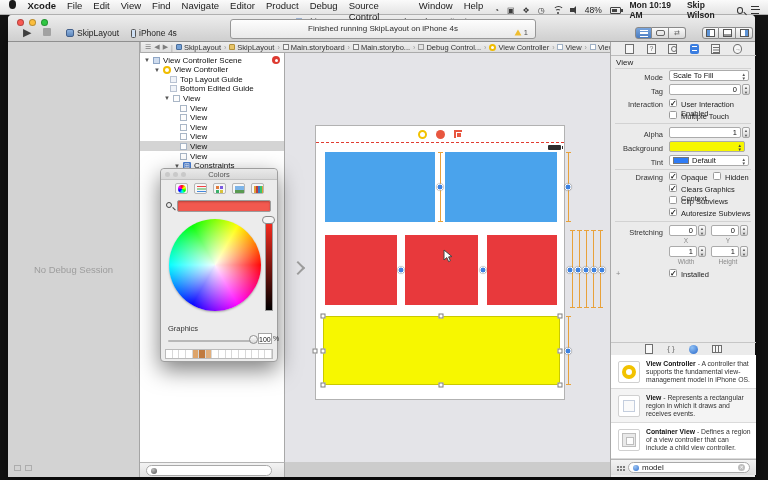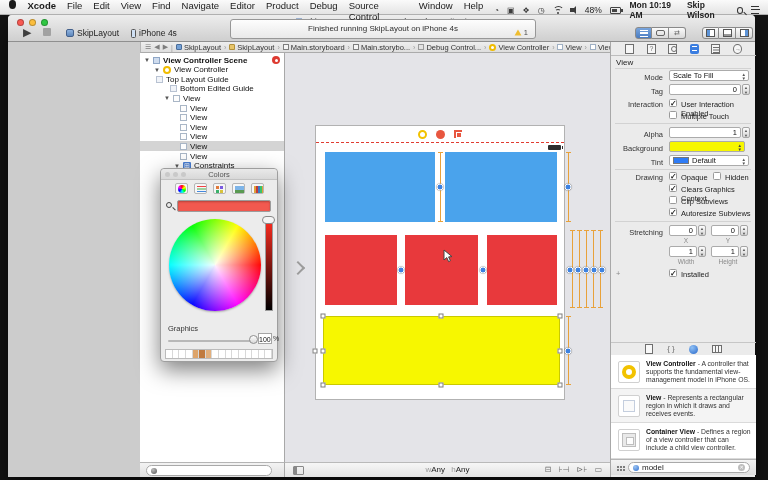--- a/index.html
+++ b/index.html
@@ -326,34 +326,39 @@
         <span>View</span>
       </span>
       <span class="sep">›</span>
     <span class="crumb">
         <span class="ci view"></span>
         <span>View</span>
       </span>
 
   </div>
 
+  <div id="debugpane">
+    <div class="msg">No Debug Session</div>
+    <span class="dbi" style="left:6px"></span>
+    <span class="dbi" style="left:17px"></span>
+  </div>
 
   <div id="outlinepane">
-    <div class="orow" style="top:2px;padding-left:4px;font-weight:bold">
+    <div class="orow" style="top:2px;padding-left:4px;font-weight:normal">
       <span class="disc">▼</span>
         <span class="oi scene"></span>
         <span>View Controller Scene</span>
       <span class="errdot"></span>
     </div>
     <div class="orow" style="top:11.6px;padding-left:14px">
       <span class="disc">▼</span>
         <span class="oi vc"></span>
         <span>View Controller</span>
     </div>
-    <div class="orow" style="top:21.2px;padding-left:16px">
+    <div class="orow" style="top:21.2px;padding-left:30px">
       <span class="oi guide"></span>
         <span>Top Layout Guide</span>
     </div>
     <div class="orow" style="top:30.8px;padding-left:30px">
       <span class="oi guide"></span>
         <span>Bottom Edited Guide</span>
     </div>
     <div class="orow" style="top:40.4px;padding-left:24px">
       <span class="disc">▼</span>
         <span class="oi view"></span>
@@ -443,33 +448,20 @@
     <span class="hdl" style="left:38px;top:332px"></span>
     <span class="hdl" style="left:156px;top:332px"></span>
     <span class="hdl" style="left:275px;top:332px"></span>
     <span class="hdl" style="left:30px;top:298px"></span>
 
     <svg id="cursor" width="11" height="14" viewBox="0 0 11 14">
       <path d="M1,1 L1,11 L3.8,8.6 L5.6,12.6 L7.4,11.7 L5.6,7.9 L9,7.6 Z" fill="#ffffff" stroke="#444" stroke-width="1"></path>
     </svg>
   </div>
 
-  <div id="canvasfooter">
-    <span class="outlinetoggle"></span>
-    <span id="sizeclass">
-      <span class="pfx">w</span><span class="val">Any</span>
-      <span class="pfx" style="margin-left:4px">h</span><span class="val">Any</span>
-    </span>
-    <span class="cf-icons">
-      <span>⊟</span>
-      <span>⊦⊣</span>
-      <span>⊳⊦</span>
-      <span>▭</span>
-    </span>
-  </div>
 
   <div id="inspector">
     <div id="insp-tabs">
       <span class="ti"></span>
       <span class="ti help"></span>
       <span class="ti id"></span>
       <span class="ti attr"></span>
       <span class="ti size"></span>
       <span class="ti conn"></span>
     </div>

